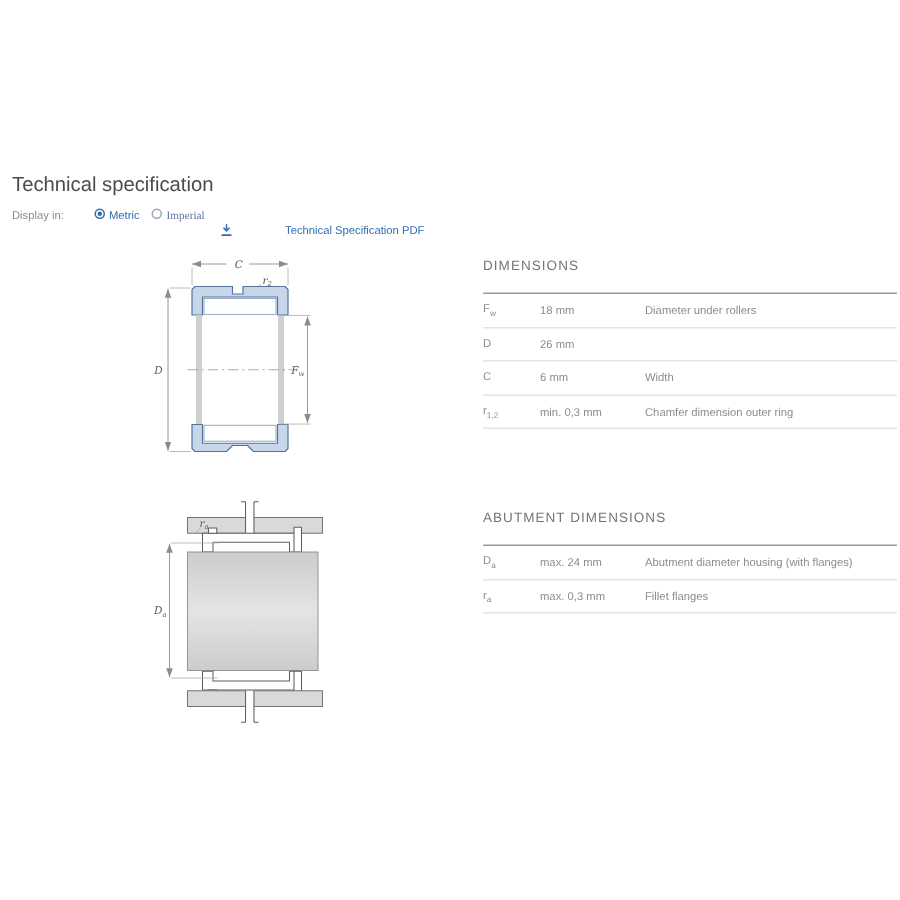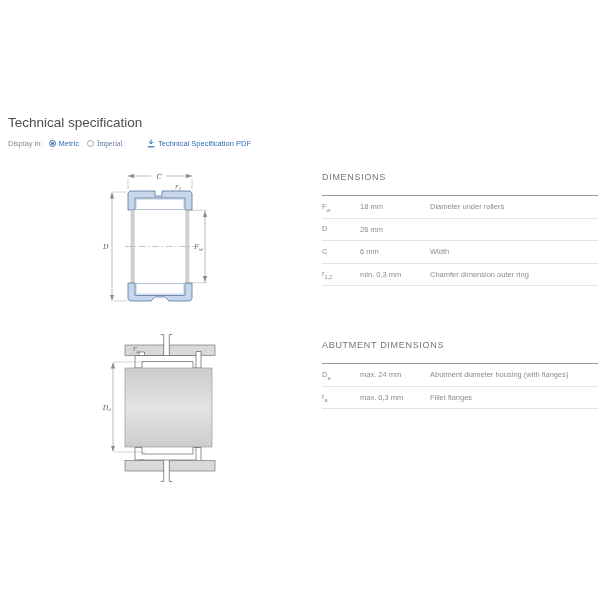--- a/index.html
+++ b/index.html
@@ -6,35 +6,35 @@
   body{
     width:600px;height:600px;position:relative;background:#ffffff;
     font-family:"Liberation Sans", sans-serif;color:#4f4f4f;overflow:hidden;
   }
   .page-title{
     position:absolute;left:8px;top:115px;font-size:13.5px;font-weight:400;color:#4c4c4c;
   }
   .controls{
     position:absolute;left:8px;top:139px;display:flex;align-items:center;font-size:7.5px;color:#8a8a8a;
   }
-  .controls .lbl{margin-right:6px;}
-  .radio-opt{display:flex;align-items:center;margin-right:8px;cursor:pointer;}
+  .controls .lbl{margin-right:20px;}
+  .radio-opt{display:flex;margin-right:8px;cursor:pointer;}
   .radio{
     width:7px;height:7px;border-radius:50%;border:1px solid #9aa7b8;background:#fff;
     display:inline-block;margin-right:3px;position:relative;box-sizing:border-box;
   }
   .radio.checked{border-color:#2f6cb3;}
   .radio.checked::after{
     content:"";position:absolute;left:1px;top:1px;width:3px;height:3px;border-radius:50%;background:#2f6cb3;
   }
   .opt-metric{color:#2f6cb3;}
   .opt-imperial{color:#5c75a3;font-family:Liberation Serif, serif;}
   .pdf-link{
-    position:absolute;left:147px;top:139px;display:flex;align-items:center;
-    font-size:7.5px;color:#2f6cb3;text-decoration:none;cursor:pointer;
+    position:absolute;left:147px;top:149px;display:flex;align-items:center;
+    font-size:7.5px;color:#2f6cb3;text-decoration:none;cursor:pointer;gap:32px;
   }
   .pdf-link svg{margin-right:3px;}
   .section{position:absolute;left:322px;width:276px;}
   .section-h{font-size:9px;letter-spacing:0.7px;color:#757575;font-weight:400;}
   .spec-table{margin-top:13px;border-top:1px solid #9a9a9a;}
   .trow{
     display:flex;align-items:center;height:21.5px;border-bottom:1px solid #e4e4e4;
     font-size:7.5px;color:#8c8c8c;
   }
   .tsym{width:38px;flex:0 0 38px;}

